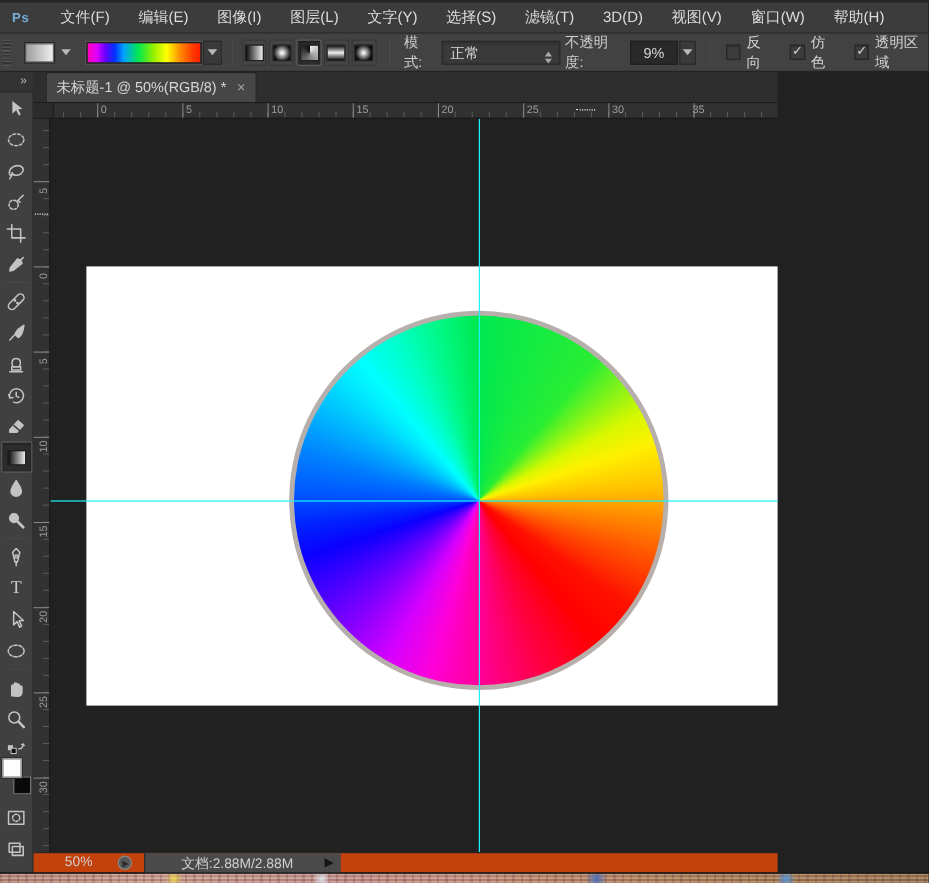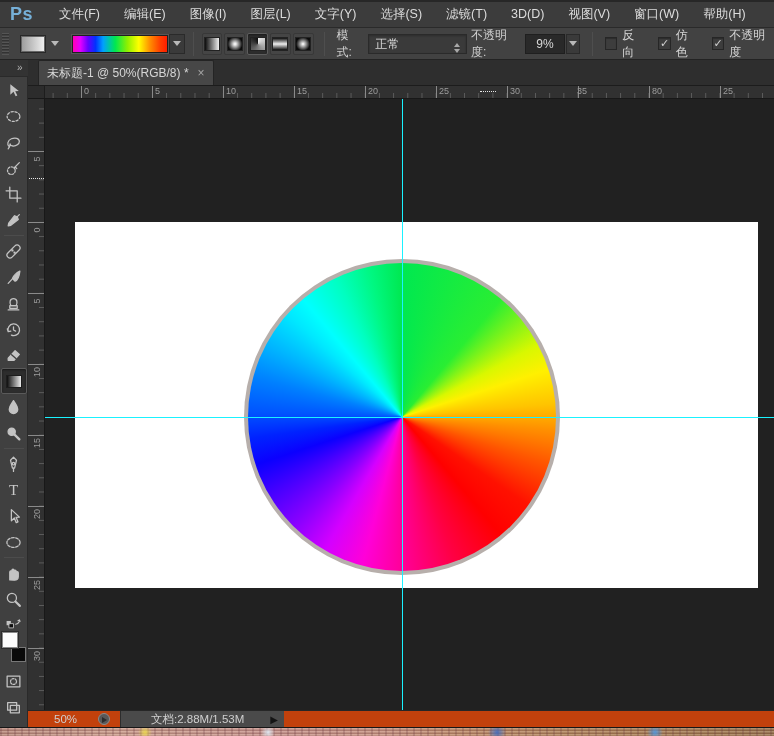--- a/index.html
+++ b/index.html
@@ -4,21 +4,21 @@
 <style>
   * { margin:0; padding:0; box-sizing:border-box; }
   html,body { background:#111; }
   body { font-family:"Liberation Sans","DejaVu Sans",sans-serif; }
   .screen { position:relative; width:774px; height:736px; overflow:hidden; background:#212121; }
 
   
   .menubar { position:absolute; left:0; top:0; width:774px; height:28px;
     background:#3c3c3c; border-top:2px solid #272727; border-bottom:1px solid #2a2a2a;
     display:flex; align-items:center; color:#dcdcdc; font-size:12.5px; }
-  .ps-logo { color:#76b0d8; font-weight:bold; font-size:18px; padding:0 14px 0 10px; letter-spacing:0.5px; }
+  .ps-logo { color:#76b0d8; font-weight:bold; font-size:11px; padding:0 14px 0 10px; letter-spacing:0.5px; }
   .menu-item { padding:0 12px; height:25px; line-height:25px; cursor:default; }
 
   
   .optionsbar { position:absolute; left:0; top:28px; width:774px; height:32px;
     background:#424242; border-bottom:1px solid #232323; display:flex; align-items:center;
     color:#d4d4d4; font-size:12px; }
   .grip { width:7px; height:22px; margin-left:2px;
     background:repeating-linear-gradient(180deg,#555 0 1px,#333 1px 2px,transparent 2px 3px); }
   .preset-btn { display:flex; align-items:center; margin-left:8px; height:24px; padding:0 3px; }
   .preset-thumb { width:26px; height:18px; border:1px solid #282828; background:linear-gradient(90deg,#9a9a9a,#f2f2f2); box-shadow:inset 0 0 0 1px #666; }
@@ -61,21 +61,21 @@
   .tool svg { stroke:#c3c3c3; fill:none; stroke-width:1.2; stroke-linecap:round; stroke-linejoin:round; }
   .tool.selected { background:#2d2d2d; border:1px solid #5a5a5a; border-radius:2px; box-shadow:inset 0 1px 2px #191919; }
   .tool-sep { width:20px; height:1px; background:#313131; border-bottom:1px solid #4c4c4c; margin:2px 0; }
   .gradthumb-icon { width:16px; height:13px; border:1px solid #1d1d1d; background:linear-gradient(90deg,#0e0e0e,#ececec); }
   .ttool { color:#c9c9c9; font-size:15px; font-family:"Liberation Serif",serif; }
   .swatches { position:relative; width:26px; height:30px; margin-top:2px; }
   .sw-back { position:absolute; right:1px; bottom:0; width:15px; height:15px; background:#0a0a0a; border:1px solid #777; }
   .sw-front { position:absolute; left:1px; top:0; width:16px; height:16px; background:#fdfdfd; border:1px solid #8a8a8a; box-shadow:0 0 0 1px #2c2c2c; }
 
   
-  .rightregion { width:746px; display:flex; flex-direction:column; }
+  .rightregion { width:620px; display:flex; flex-direction:column; }
   .tabrow { height:26px; background:#2e2e2e; border-bottom:1px solid #1c1c1c; display:flex; align-items:flex-end; }
   .doc-tab { height:25px; margin-left:10px; background:#474747; border:1px solid #242424; border-bottom:none;
     display:flex; align-items:center; padding:0 8px; color:#d6d6d6; font-size:12px; border-radius:2px 2px 0 0; }
   .tab-close { margin-left:9px; color:#a5a5a5; font-size:12px; }
 
   .hruler { position:relative; height:13px; background:#313131; border-bottom:1px solid #181818; overflow:hidden;
     background-image:
       linear-gradient(0deg, transparent 0, transparent 0),
       repeating-linear-gradient(90deg,#8a8a8a 0 1px,transparent 1px 71px),
       repeating-linear-gradient(90deg,#5c5c5c 0 1px,transparent 1px 14.2px);
@@ -196,21 +196,21 @@
     <div class="checkbox" style="margin-left:4px">
       <span class="box"></span>
       <span class="lbl">反向</span>
     </div>
     <div class="checkbox">
       <span class="box">✓</span>
       <span class="lbl">仿色</span>
     </div>
     <div class="checkbox">
       <span class="box">✓</span>
-      <span class="lbl">不透明度</span>
+      <span class="lbl">透明区域</span>
     </div>
   </div>
 
   <div class="workarea">
 
     <div class="toolcol">
       <div class="tool-collapse">»</div>
 
       <div class="tool">
         <svg width="17" height="17" viewBox="0 0 16 16">
@@ -401,21 +401,21 @@
           </div>
           <div class="guide-v" style="background: rgb(26, 242, 255);"></div>
           <div class="guide-h" style="background: rgb(26, 242, 255);"></div>
         </div>
       </div>
 
       <div class="statusbar">
         <span class="zoom-pct">50%</span>
         <div class="drive-icon"></div>
         <div class="doc-info">
-          <span class="txt">文档:2.88M/1.53M</span>
+          <span class="txt">文档:2.88M/2.88M</span>
           <span class="expand-arrow">▶</span>
         </div>
       </div>
     </div>
   </div>
 
   <div class="wallpaper"></div>
 
 </div>
 

